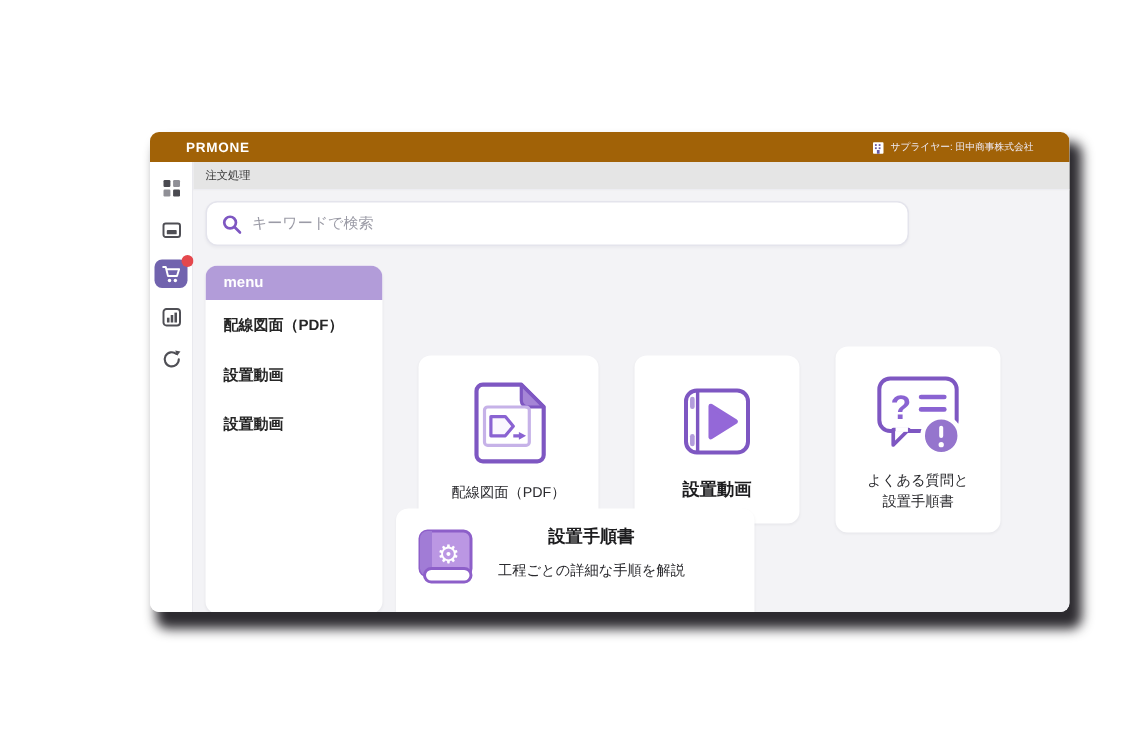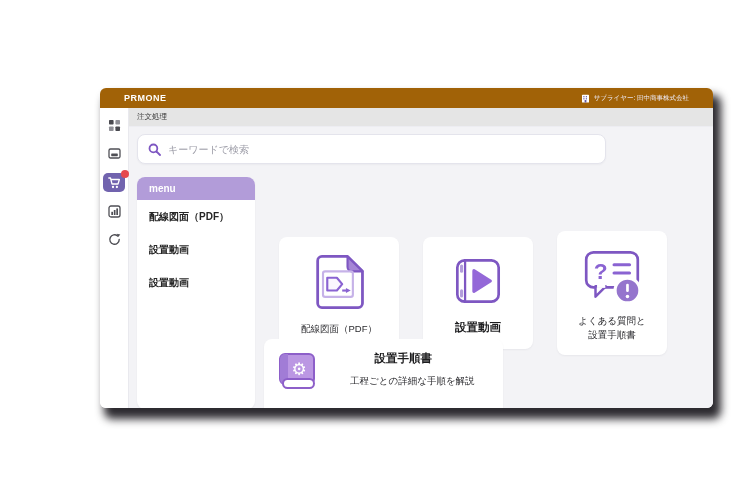--- a/index.html
+++ b/index.html
@@ -63,21 +63,21 @@
   .card.c3 { width:110px; }
   .card-icon { display:block; margin:0 auto 8px auto; }
   .card-title { font-size:11.5px; font-weight:bold; color:#1d1d1f; white-space:pre-line; line-height:1.35; }
   .card-sub   { font-size:9.5px; color:#2a2a2e; margin-top:7px; white-space:pre-line; line-height:1.4; }
 
   .wide-card { position:absolute; left:135px; top:212px; width:239px; height:90px;
                background:#fff; border-radius:8px; padding:12px; display:flex; gap:12px;
                align-items:flex-start; text-align:left; box-shadow:0 1px 2px rgba(20,20,40,0.05);
                cursor:pointer; }
   .wide-card .card-title { text-align:center; }
-  .wide-card .card-sub { text-align:left; margin-top:7px;margin-left:18px; }
+  .wide-card .card-sub { text-align:left; margin-top:7px; }
 </style>
 </head>
 <body>
 
 <div class="stage">
   <div class="window">
 
     <div class="titlebar">
       <span class="app-title">PRMONE</span>
       <span class="supplier">

